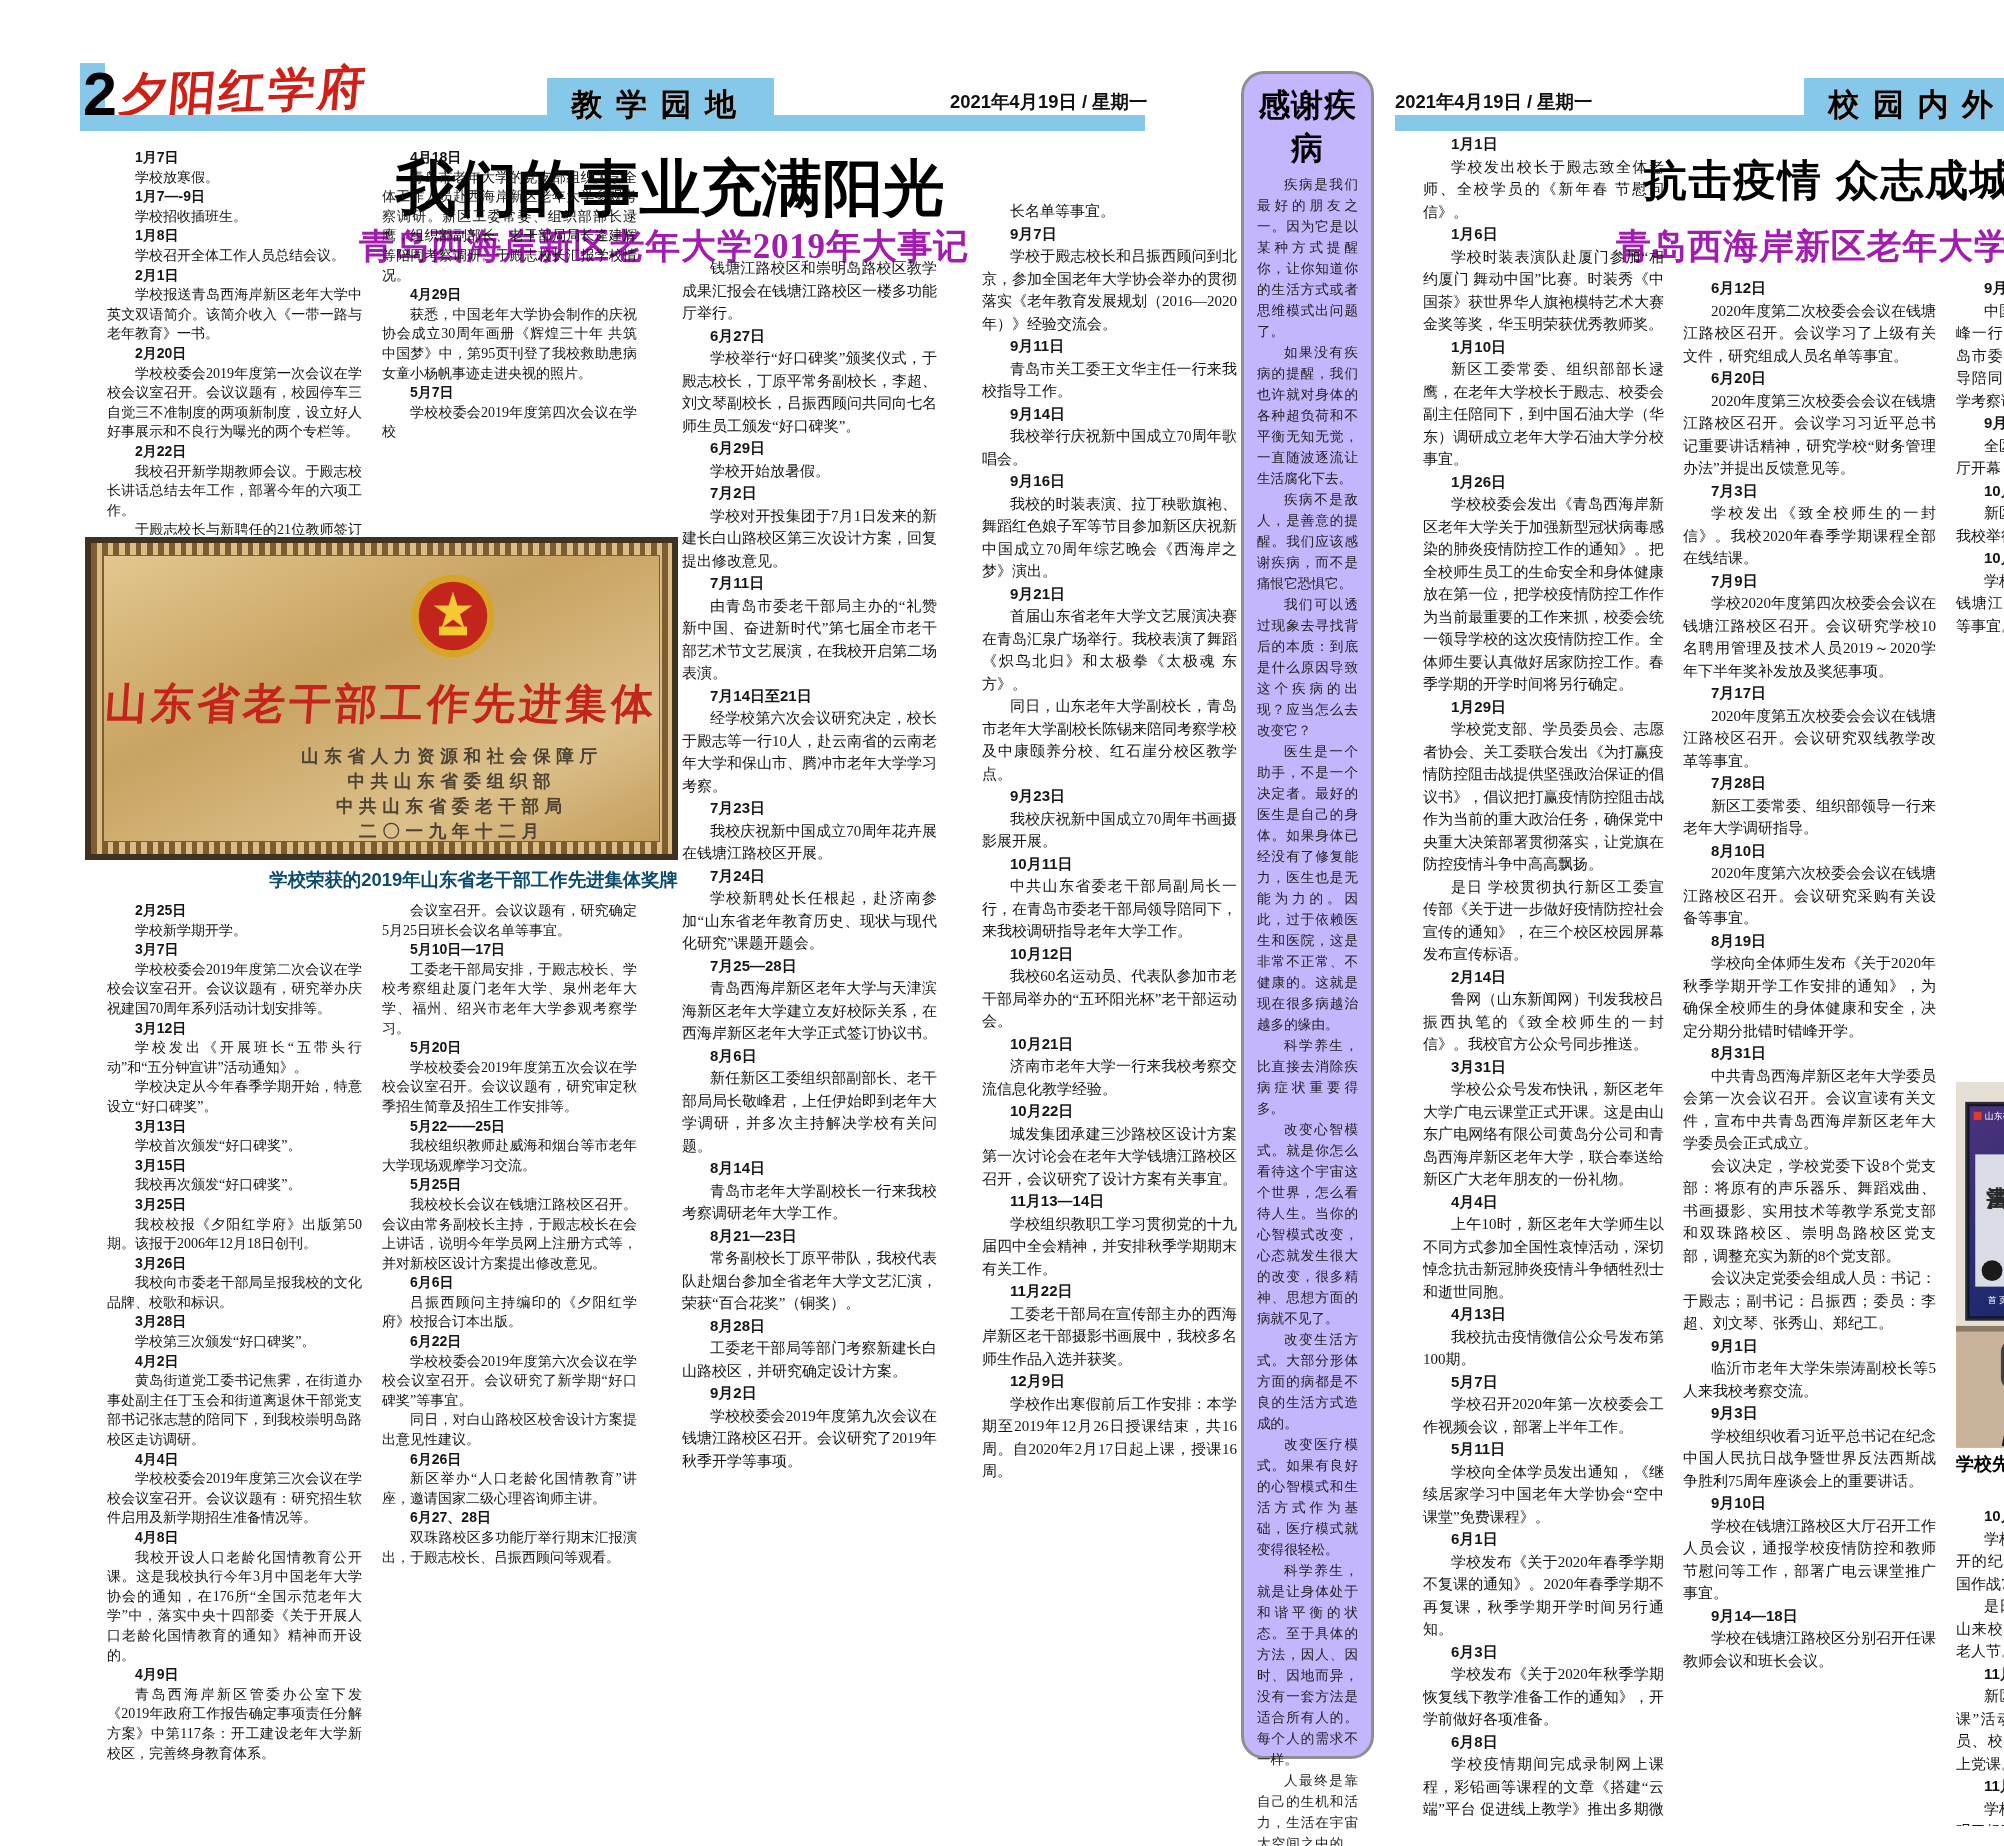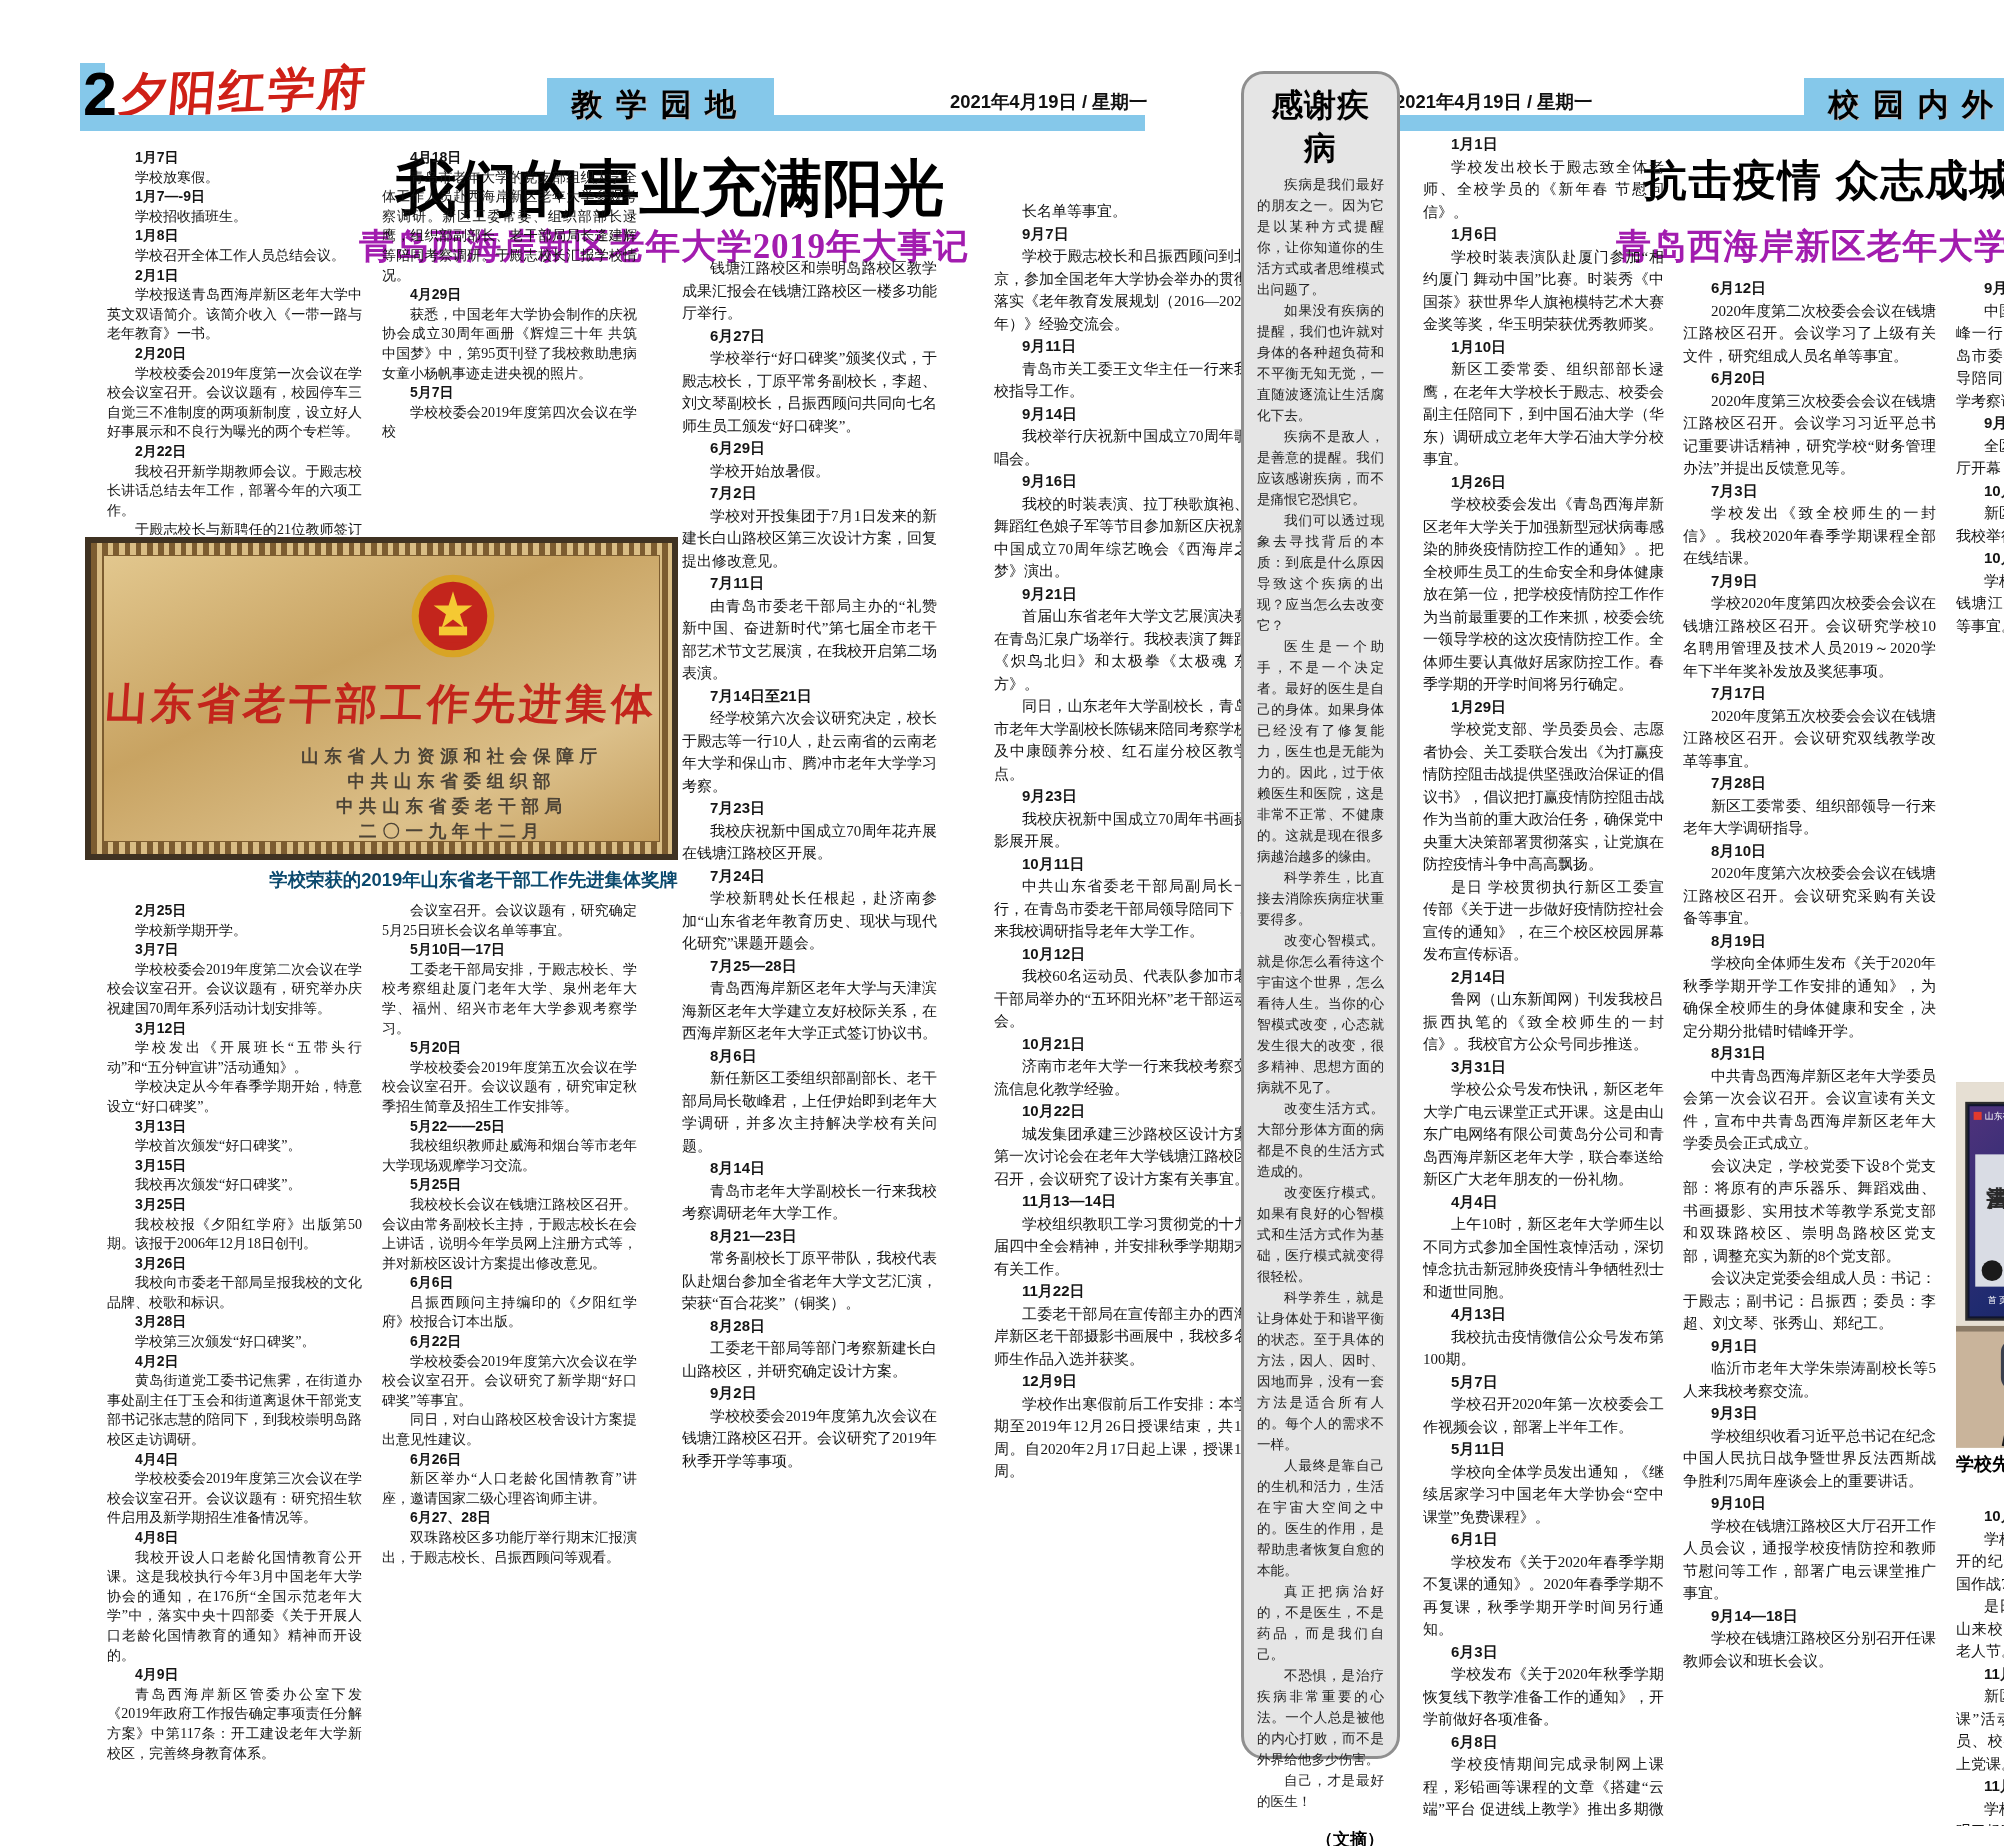--- a/index.html
+++ b/index.html
@@ -25,21 +25,21 @@
   
   .certwrap{position:absolute;left:85px;top:537px;width:593px;height:323px;background:#3f3222;padding:0;}
   .certframe{position:absolute;inset:5.6px;background:
      repeating-linear-gradient(90deg,#7c5c30 0 5.6px,#d9bd85 5.6px 11.2px);}
   .certplaque{position:absolute;inset:18.4px;background:linear-gradient(155deg,#e2c78e 0%,#c8a362 40%,#dcc08a 75%,#c49e5e 100%);border:1.6px solid #7c5c30;}
   .emblem{position:absolute;left:55%;top:16px;width:88px;height:88px;}
   .cert-title{position:absolute;left:0;right:0;top:120px;text-align:center;font-family:"DejaVu Serif",serif;font-weight:900;font-size:42px;color:#c3251c;letter-spacing:4px;white-space:nowrap;transform:skewX(-4deg);}
   .cert-issuers{position:absolute;right:56px;top:188px;text-align:center;font-family:"Liberation Sans",sans-serif;font-weight:700;font-size:17.6px;line-height:25px;color:#4c4336;letter-spacing:5.6px;}
   .cert-caption{position:absolute;left:85px;top:867px;width:593px;text-align:right;font-family:"Liberation Sans",sans-serif;font-weight:700;font-size:18.4px;color:#0c4a6e;}
   
-  .midbox{position:absolute;left:1241px;top:71px;width:159px;height:1688px;border:3.6px solid #8f8f8f;border-radius:23px;background:#e5e5e5;box-sizing:border-box;padding:10.4px 13px;}
+  .midbox{position:absolute;left:1241px;top:71px;width:133px;height:1688px;border:3.6px solid #8f8f8f;border-radius:23px;background:#c4b5fd;box-sizing:border-box;padding:10.4px 13px;}
   .midtitle{font-family:"Liberation Sans",sans-serif;font-weight:900;font-size:32px;line-height:43px;text-align:center;letter-spacing:0.8px;color:#000;margin-bottom:4px;}
   .midtext p{margin:0;font-size:13.6px;line-height:21px;text-align:justify;text-indent:27px;color:#222;}
   .midby{margin-top:16px;text-align:right;font-family:"Liberation Sans",sans-serif;font-weight:700;font-size:17px;color:#000;}
   
   .photo{position:absolute;overflow:hidden;background:#ded8cc;}
   .photo-caption{position:absolute;left:1956px;top:1452px;width:541px;font-family:"Liberation Sans",sans-serif;font-weight:700;font-size:18px;color:#000;white-space:nowrap;}
   .blue{background:#85c8ea;}
 </style>
 </head>
 <body>
@@ -159,21 +159,21 @@
       <p>新任新区工委组织部副部长、老干部局局长敬峰君，上任伊始即到老年大学调研，并多次主持解决学校有关问题。</p>
       <div class="edate">8月14日</div>
       <p>青岛市老年大学副校长一行来我校考察调研老年大学工作。</p>
       <div class="edate">8月21—23日</div>
       <p>常务副校长丁原平带队，我校代表队赴烟台参加全省老年大学文艺汇演，荣获“百合花奖”（铜奖）。</p>
       <div class="edate">8月28日</div>
       <p>工委老干部局等部门考察新建长白山路校区，并研究确定设计方案。</p>
       <div class="edate">9月2日</div>
       <p>学校校委会2019年度第九次会议在钱塘江路校区召开。会议研究了2019年秋季开学等事项。</p>
     </div>
-  <div id="col-l4" class="col f37" style="left:982px;top:200px;width:255px;height:1618px;margin-left:12px;">
+  <div id="col-l4" class="col f37" style="left:982px;top:200px;width:255px;height:1618px;">
       <p>长名单等事宜。</p>
       <div class="edate">9月7日</div>
       <p>学校于殿志校长和吕振西顾问到北京，参加全国老年大学协会举办的贯彻落实《老年教育发展规划（2016—2020年）》经验交流会。</p>
       <div class="edate">9月11日</div>
       <p>青岛市关工委王文华主任一行来我校指导工作。</p>
       <div class="edate">9月14日</div>
       <p>我校举行庆祝新中国成立70周年歌唱会。</p>
       <div class="edate">9月16日</div>
       <p>我校的时装表演、拉丁秧歌旗袍、舞蹈红色娘子军等节目参加新区庆祝新中国成立70周年综艺晚会《西海岸之梦》演出。</p>
       <div class="edate">9月21日</div>

